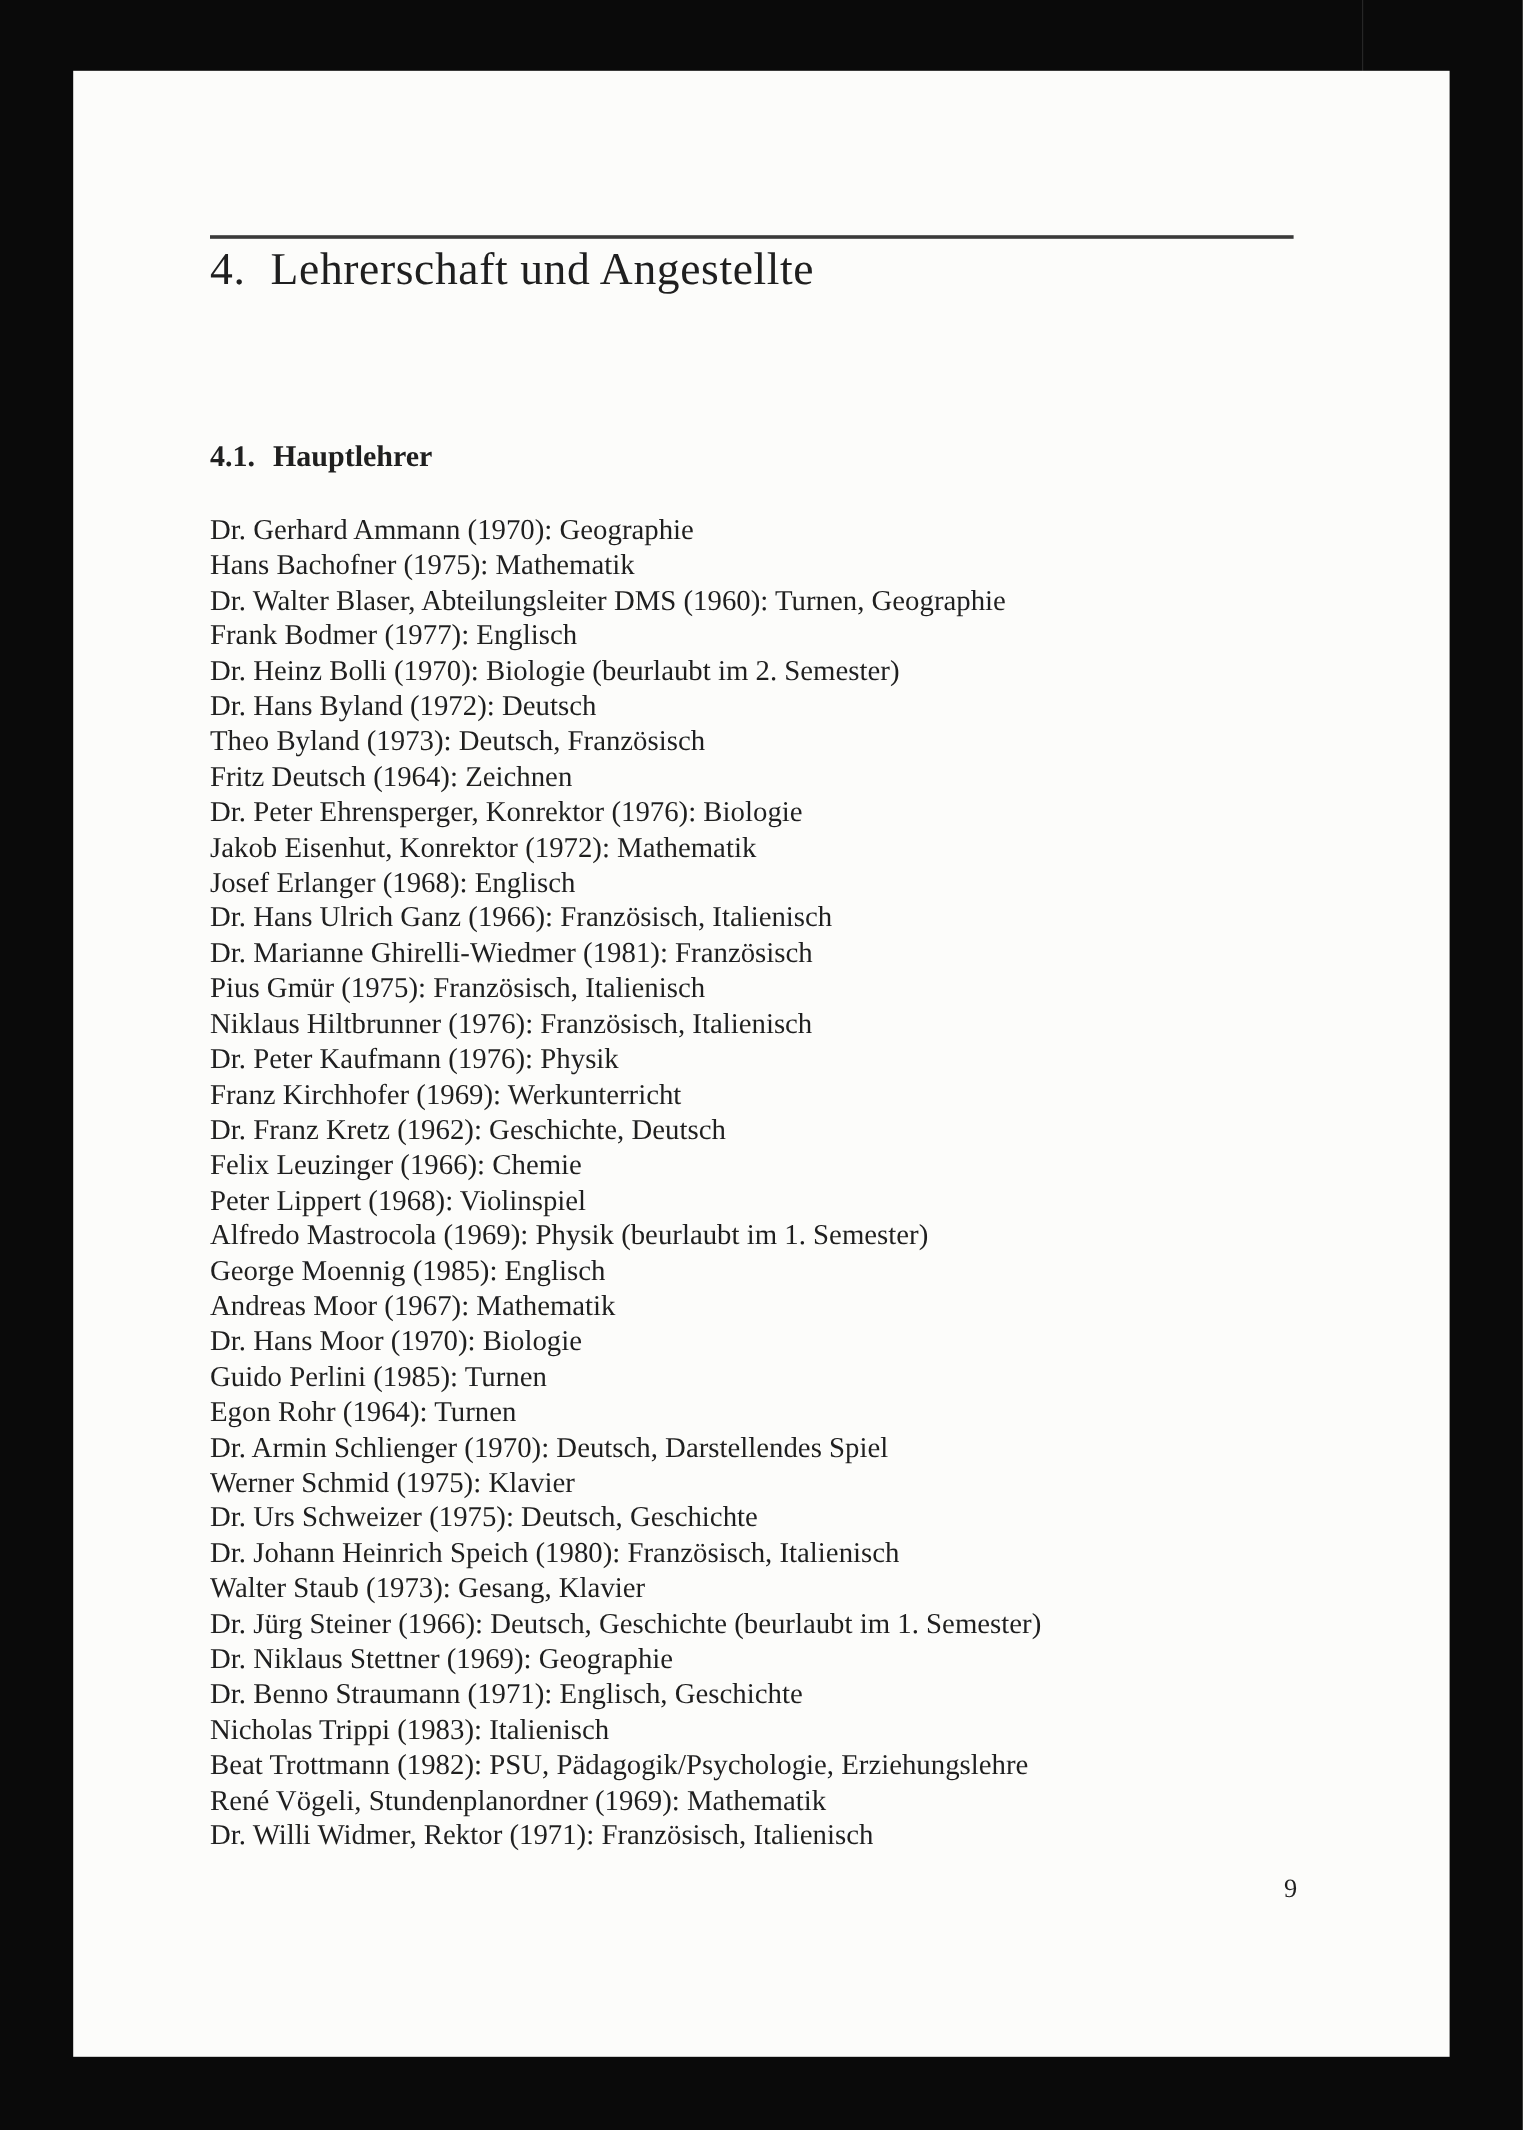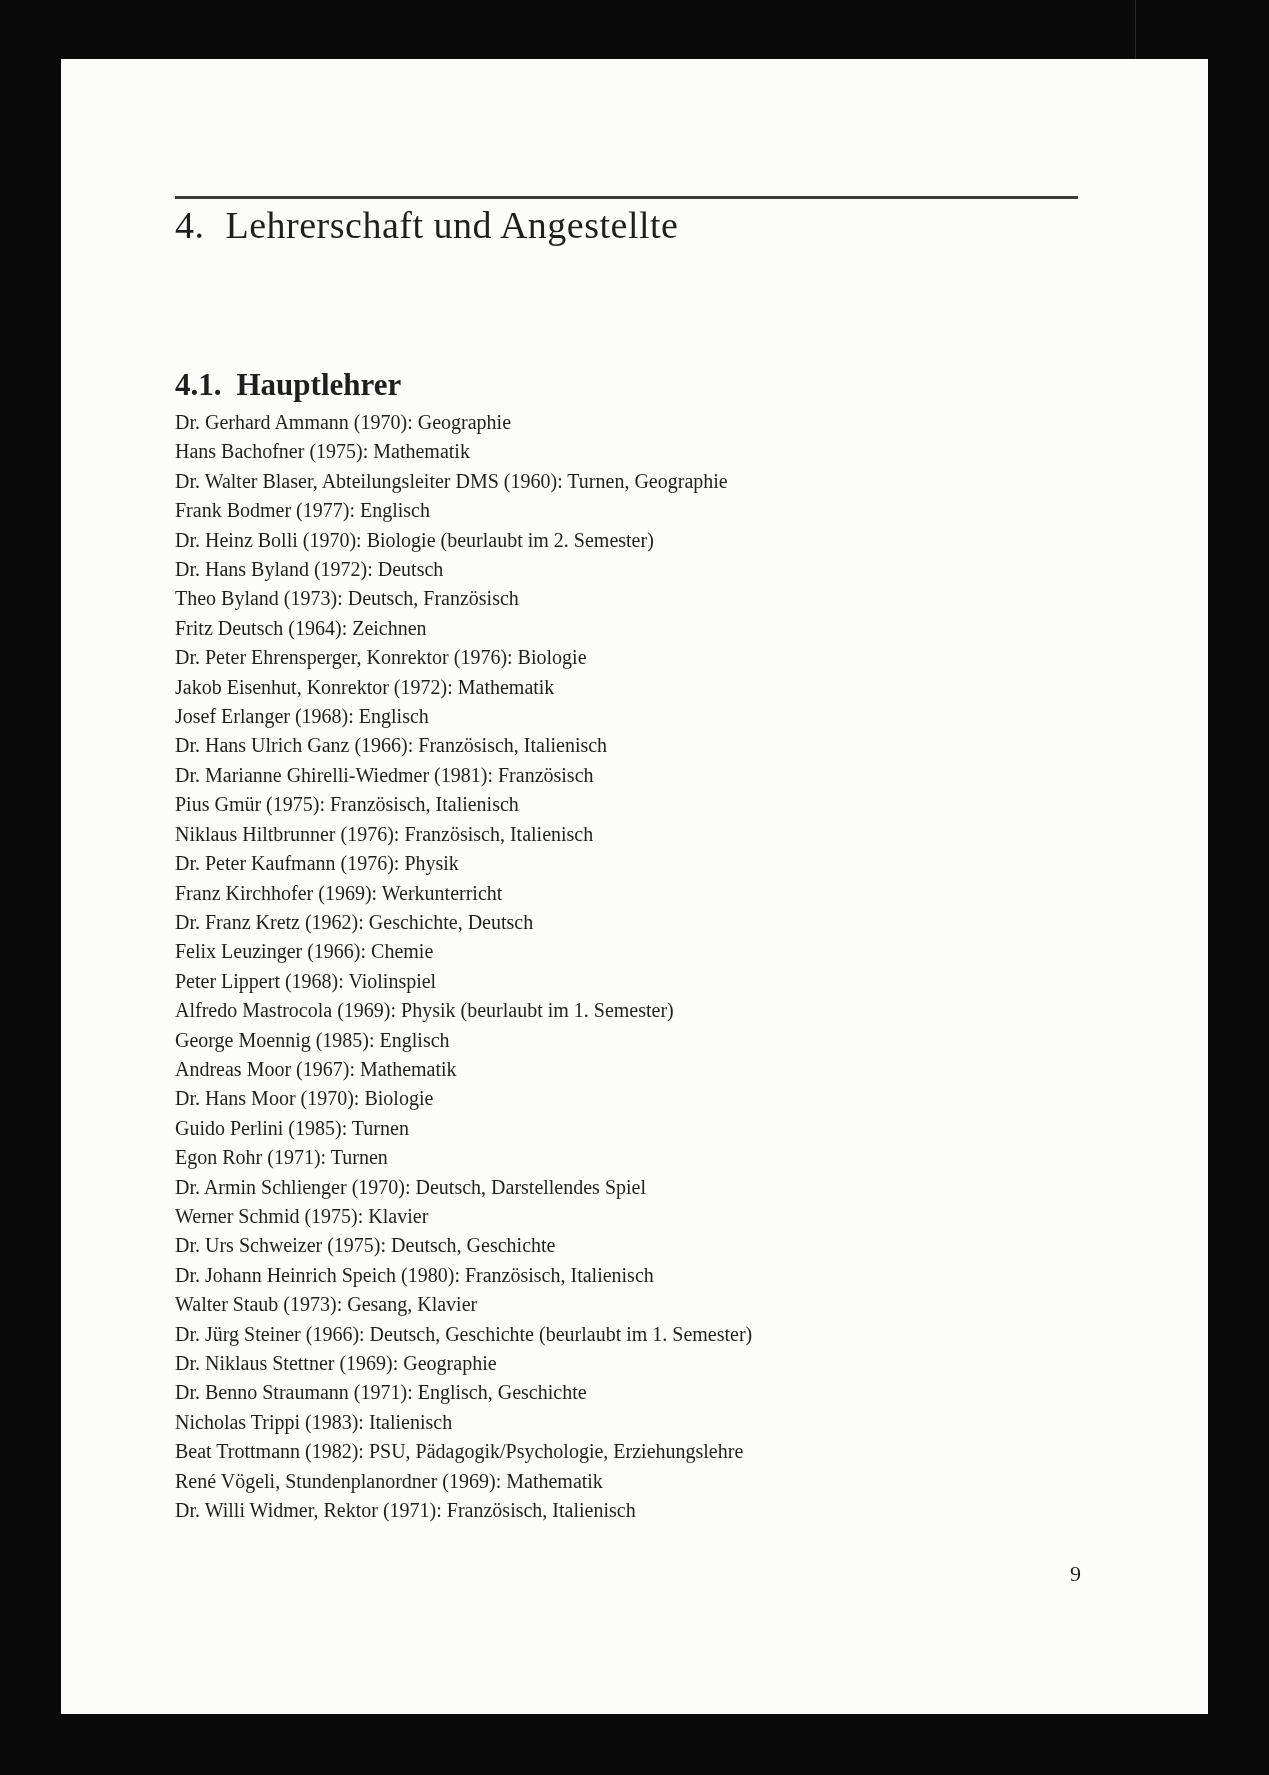--- a/index.html
+++ b/index.html
@@ -50,33 +50,33 @@
   .intro{
     position:absolute;
     left:114px;top:264px;
     font-size:22px;
     line-height:1.3;
     white-space:nowrap;
   }
   .subsection-heading{
     position:absolute;
     left:114px;top:306px;
-    font-size:31px;
+    font-size:25px;
     font-weight:700;
     line-height:1.3;
     white-space:nowrap;
   }
   .subsection-heading .num{
     display:inline-block;
     margin-right:15px;
   }
   .teacher-list{
     position:absolute;
-    left:114px;top:349px;
-    font-size:20px;
+    left:114px;top:369px;
+    font-size:24px;
     line-height:29.4px;
   }
   .list-line{
     white-space:nowrap;
   }
   .page-number{
     position:absolute;
     left:990px;top:1502px;
     width:30px;
     font-size:22px;
@@ -116,21 +116,21 @@
       <div class="list-line">Dr. Peter Kaufmann (1976): Physik</div>
       <div class="list-line">Franz Kirchhofer (1969): Werkunterricht</div>
       <div class="list-line">Dr. Franz Kretz (1962): Geschichte, Deutsch</div>
       <div class="list-line">Felix Leuzinger (1966): Chemie</div>
       <div class="list-line">Peter Lippert (1968): Violinspiel</div>
       <div class="list-line">Alfredo Mastrocola (1969): Physik (beurlaubt im 1. Semester)</div>
       <div class="list-line">George Moennig (1985): Englisch</div>
       <div class="list-line">Andreas Moor (1967): Mathematik</div>
       <div class="list-line">Dr. Hans Moor (1970): Biologie</div>
       <div class="list-line">Guido Perlini (1985): Turnen</div>
-      <div class="list-line">Egon Rohr (1971): Turnen</div>
+      <div class="list-line">Egon Rohr (1964): Turnen</div>
       <div class="list-line">Dr. Armin Schlienger (1970): Deutsch, Darstellendes Spiel</div>
       <div class="list-line">Werner Schmid (1975): Klavier</div>
       <div class="list-line">Dr. Urs Schweizer (1975): Deutsch, Geschichte</div>
       <div class="list-line">Dr. Johann Heinrich Speich (1980): Französisch, Italienisch</div>
       <div class="list-line">Walter Staub (1973): Gesang, Klavier</div>
       <div class="list-line">Dr. Jürg Steiner (1966): Deutsch, Geschichte (beurlaubt im 1. Semester)</div>
       <div class="list-line">Dr. Niklaus Stettner (1969): Geographie</div>
       <div class="list-line">Dr. Benno Straumann (1971): Englisch, Geschichte</div>
       <div class="list-line">Nicholas Trippi (1983): Italienisch</div>
       <div class="list-line">Beat Trottmann (1982): PSU, Pädagogik/Psychologie, Erziehungslehre</div>

